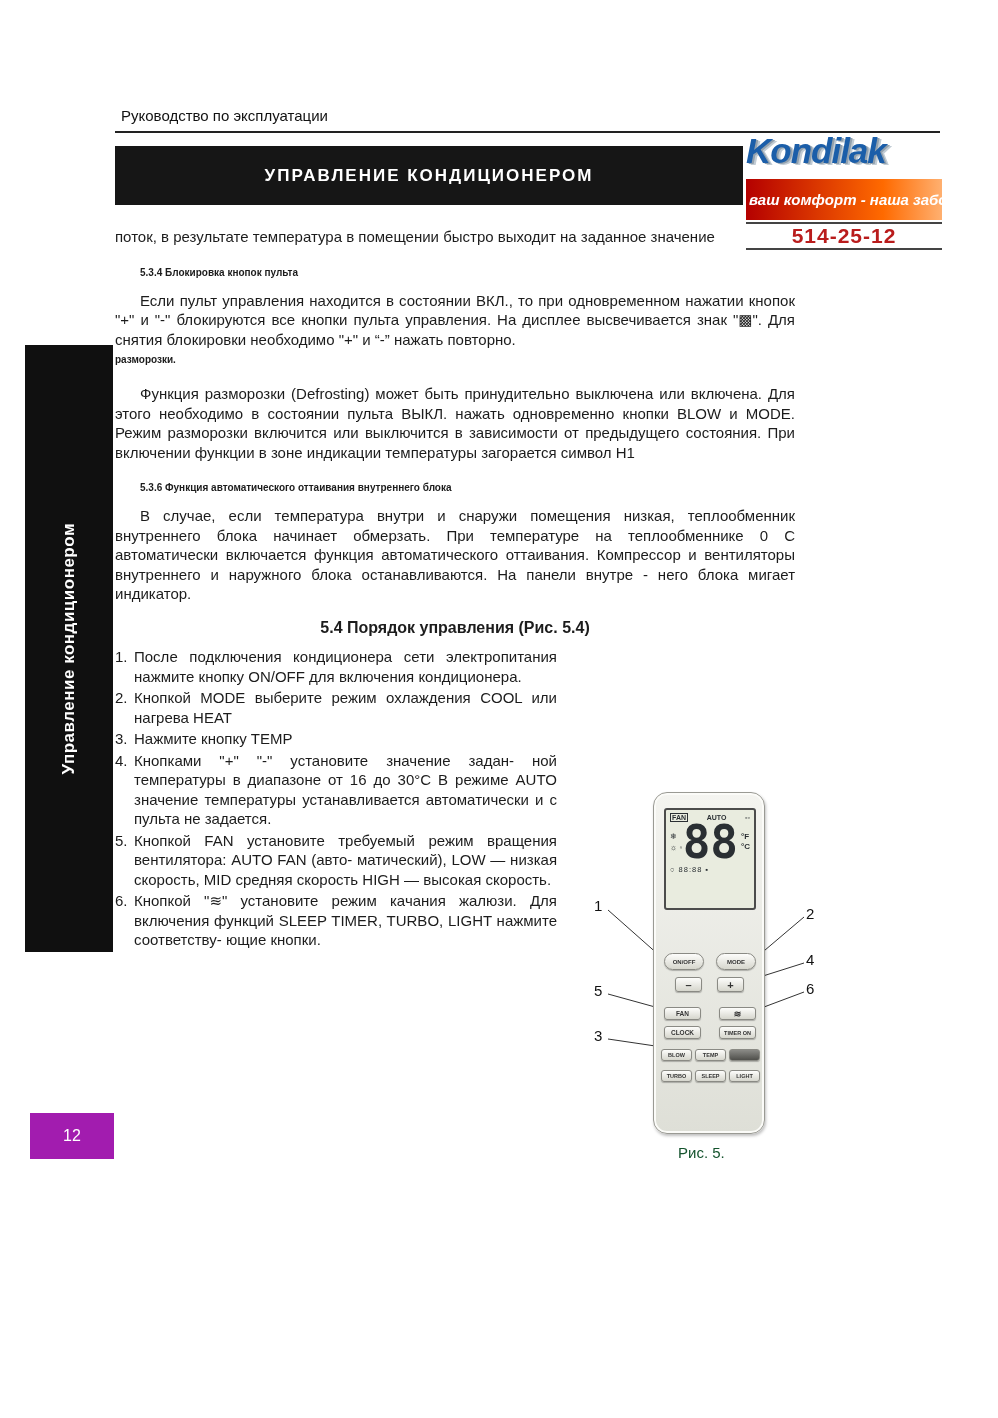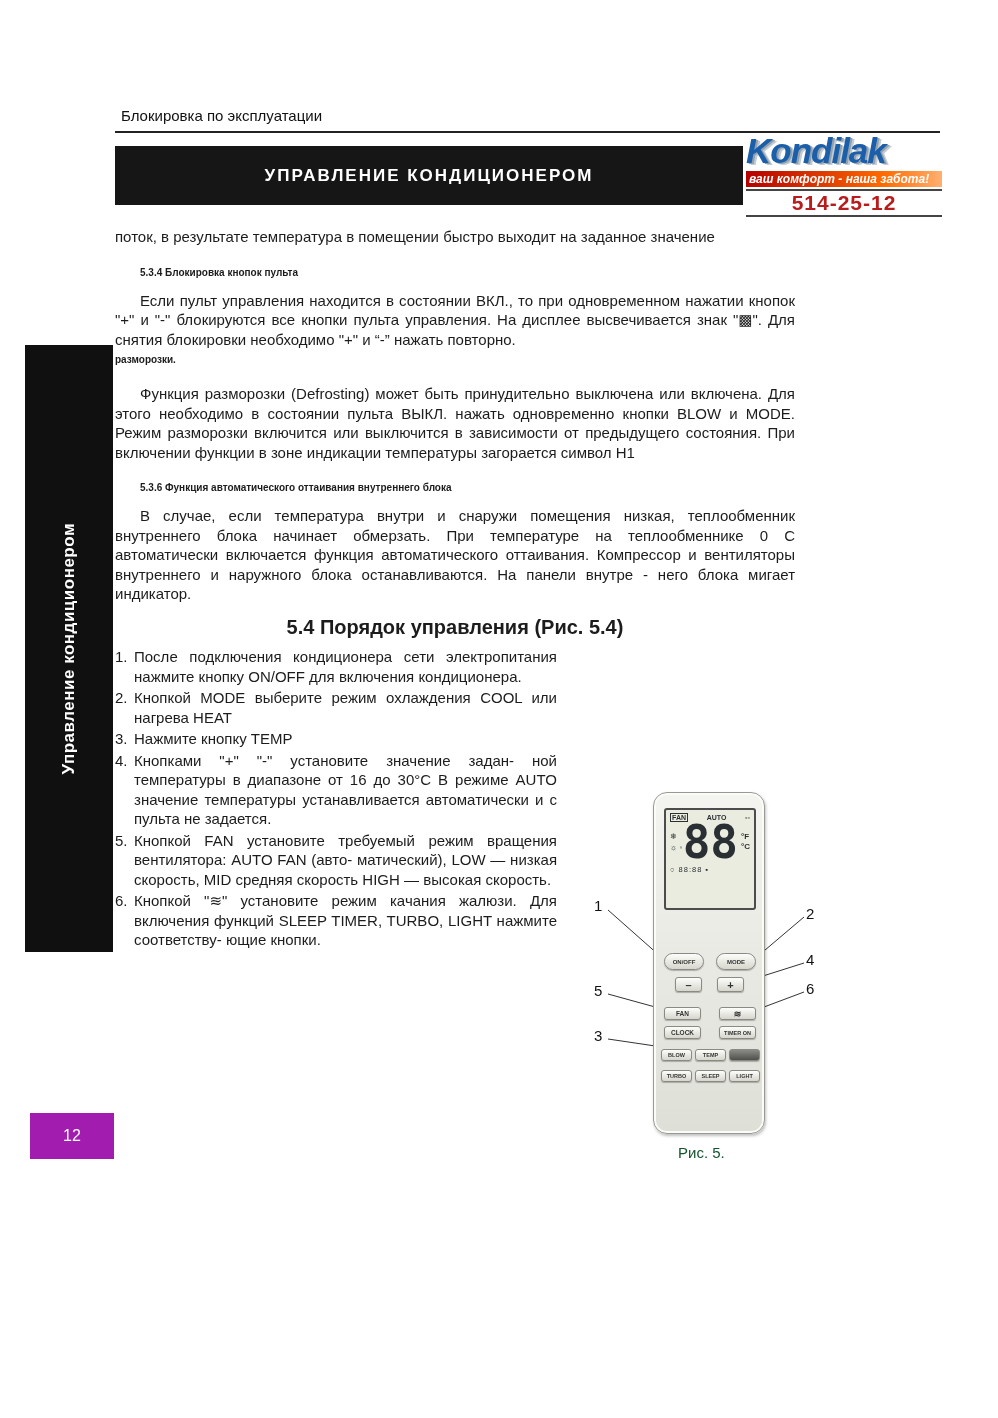--- a/index.html
+++ b/index.html
@@ -21,23 +21,23 @@
   .banner span { color:#fff; font-weight:bold; font-size:17px; letter-spacing:2px; }
 
   
   .logo { position:absolute; left:746px; top:133px; width:196px; }
   .logo-brand {
     font-size:35px; font-weight:bold; font-style:italic; line-height:1;
     color:#1b5ea9; letter-spacing:-1px;
     text-shadow:2px 1px 0 #93a1ad, 4px 2px 0 #c2ccd4;
   }
   .logo-tagline {
-    margin-top:3px; padding:1px 3px; white-space:nowrap;
+    margin-top:11px; padding:12px 3px; white-space:nowrap;
     background:linear-gradient(90deg,#b40000,#ff6a00 70%,#ffb070);
-    color:#fff; font-weight:bold; font-style:italic; font-size:12px;
+    color:#fff; font-weight:bold; font-style:italic; font-size:15px;
   }
   .logo-phone {
     margin-top:2px; border-top:2px solid #444; border-bottom:2px solid #444;
     font-size:21px; font-weight:bold; color:#b91c1c; text-align:center; letter-spacing:1px;
   }
 
   
   .sidebar {
     position:absolute; left:25px; top:345px; width:88px; height:607px;
     background:#101010; display:flex; align-items:center; justify-content:center;
@@ -53,21 +53,21 @@
     background:#a21caf; color:#fff; display:flex; align-items:center; justify-content:center;
     font-size:16px;
   }
 
   
   .content { position:absolute; left:115px; top:227px; width:680px; font-size:15px; line-height:19.5px; }
   .content p { text-align:justify; }
   p.indent { text-indent:25px; }
   h3.sec { font-size:10px; line-height:22px; text-indent:25px; margin-top:15px; margin-bottom:7px; text-align:left; }
   h3.sec.cont { text-indent:0; margin-top:0; }
-  h3.center { font-size:20px; text-indent:0; text-align:center; margin-top:14px; margin-bottom:10px; }
+  h3.center { font-size:16px; text-indent:0; text-align:center; margin-top:14px; margin-bottom:10px; }
   .gap { margin-top:13px; }
 
   
   .steps { width:442px; margin-top:4px; }
   .step { display:flex; margin-bottom:2px; }
   .step .num { width:19px; flex:none; }
   .step .txt { flex:1; text-align:justify; }
 
   
   .figure { position:absolute; left:560px; top:778px; width:320px; height:400px; }
@@ -125,21 +125,21 @@
   .b-x     { left:75px; top:256px; }
   .b-turbo { left:7px;  top:277px; }
   .b-sleep { left:41px; top:277px; }
   .b-light { left:75px; top:277px; }
 </style>
 </head>
 <body>
 
 <div class="page">
 
-  <div class="doc-header">Блокировка по эксплуатации</div>
+  <div class="doc-header">Руководство по эксплуатации</div>
   <div class="header-rule"></div>
 
   <div class="banner">
     <span>УПРАВЛЕНИЕ КОНДИЦИОНЕРОМ</span>
   </div>
 
   <div class="logo">
     <div class="logo-brand">Kondilak</div>
     <div class="logo-tagline">ваш комфорт - наша забота!</div>
     <div class="logo-phone">514-25-12</div>

